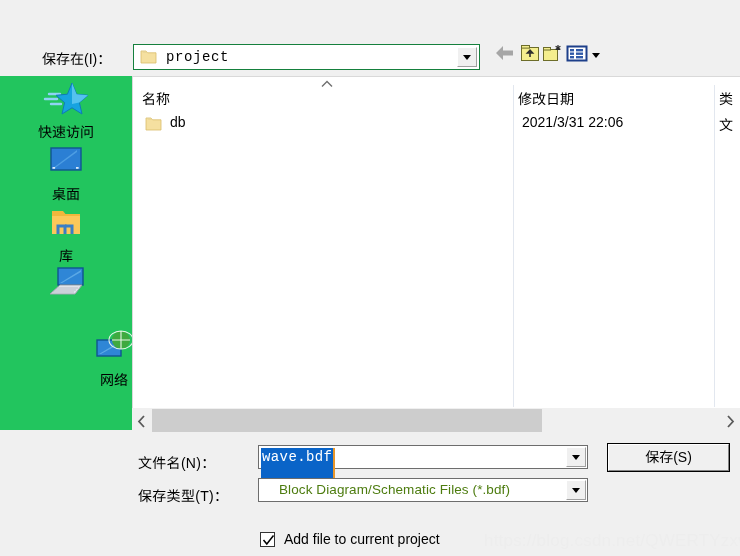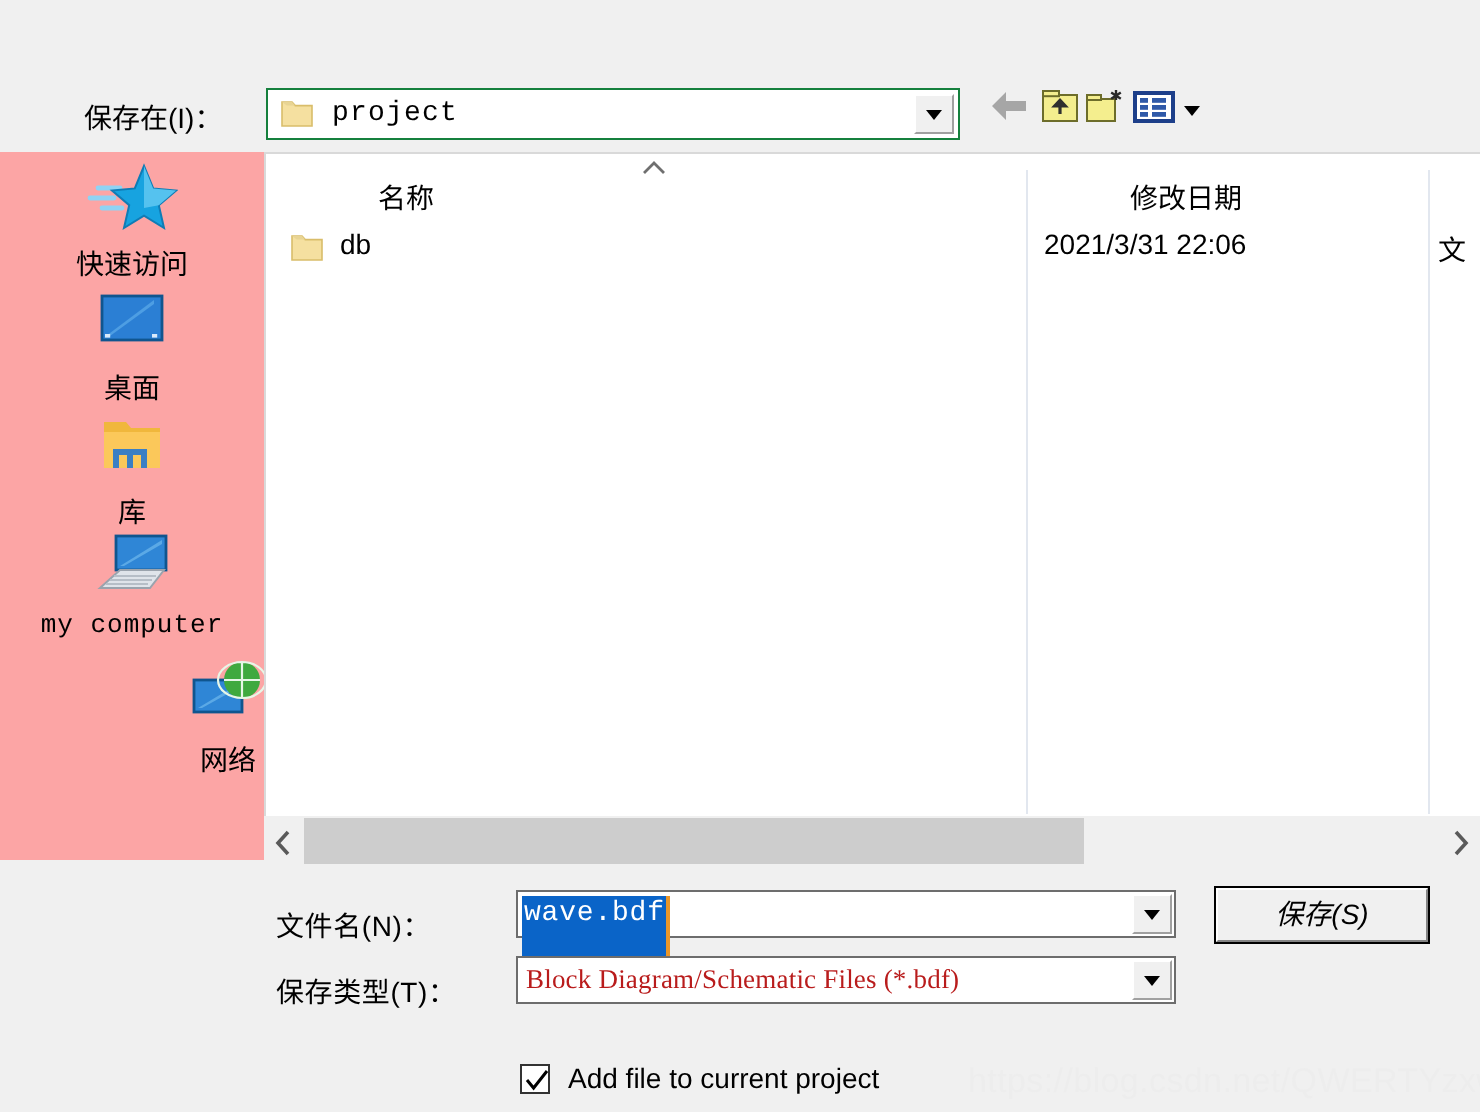--- a/index.html
+++ b/index.html
@@ -99,21 +99,21 @@
   #tool-back  { left: 494px; }
   #tool-up    { left: 520px; }
   #tool-newfolder { left: 542px; }
   #tool-views { left: 566px; width: 40px; }
 
   
   #sidebar {
     position: absolute;
     left: 0; top: 76px;
     width: 132px; height: 354px;
-    background: #fca5a5;
+    background: #22c55e;
   }
   .place {
     position: absolute;
     left: 0;
     width: 132px;
     text-align: center;
     cursor: default;
   }
   .place .place-icon {
     display: block;
@@ -153,21 +153,20 @@
     position: absolute;
     left: 188px; top: 3px;
     width: 12px; height: 8px;
   }
   .col-header {
     position: absolute;
     top: 11px;
     font-size: 14px;
     color: #000;
     cursor: default;
-    margin-left: 47px;
   }
   #col-name { left: 9px; }
   #col-date { left: 385px; }
   #col-type { left: 586px; }
   .col-div {
     position: absolute;
     top: 8px;
     width: 1px; height: 322px;
     background: #e2e7ef;
   }
@@ -265,43 +264,42 @@
     background: #0a64c8;
     color: #ffffff;
     font-family: "Liberation Mono", monospace;
     font-size: 14px;
     letter-spacing: .4px;
     padding: 0 1px;
     border-right: 2px solid #e8962a;
   }
   #filetype-value {
     position: absolute;
-    left: 4px; top: 3px;
-    font-family: Liberation Serif, serif;
+    left: 20px; top: 3px;
+    font-family: Liberation Sans, sans-serif;
     font-size: 13.5px;
-    color: #b91c1c;
+    color: #4d7c0f;
     letter-spacing: .1px;
     white-space: nowrap;
   }
 
   .dlg-button {
     position: absolute;
     left: 608px;
-    width: 106px; height: 27px;
+    width: 121px; height: 27px;
     background: #f0f0f0;
     border: 1px solid #ffffff;
     border-right-color: #848484;
     border-bottom-color: #848484;
     box-sizing: border-box;
     font-size: 14px;
     color: #000;
     text-align: center;
     line-height: 25px;
     cursor: default;
-    font-style: italic;
   }
   #save-button { top: 444px; outline: 1px solid #000; }
   #cancel-button { top: 478px; }
 
   
   #addfile-row {
     position: absolute;
     left: 260px; top: 531px;
     height: 20px;
     cursor: default;
@@ -427,21 +425,20 @@
 
     <div class="place mono" id="place-3">
       <span class="place-icon">
         <svg width="48" height="40" viewBox="0 0 48 40">
           <rect x="16" y="4" width="25" height="17" fill="#2f86d6" stroke="#0f558f" stroke-width="1.4"></rect>
           <path d="M18 19 L39 6 L39 8 L20 19 Z" fill="#66b2ea" opacity=".8"></path>
           <path d="M8 30 L18 21 H40 L33 30 Z" fill="#dfe4ea" stroke="#9aa3ad" stroke-width="1"></path>
           <path d="M11 28 H32 M13 26 H34 M15 24 H36" stroke="#b6bec7" stroke-width="1"></path>
         </svg>
       </span>
-      <span class="place-label">my computer</span>
     </div>
 
     <div class="place" id="place-4">
       <span class="place-icon">
         <svg width="46" height="40" viewBox="0 0 46 40">
           <rect x="6" y="12" width="24" height="16" fill="#2f86d6" stroke="#0f558f" stroke-width="1.4"></rect>
           <path d="M8 26 L28 14 L28 16 L10 26 Z" fill="#66b2ea" opacity=".8"></path>
           <circle cx="30" cy="12" r="9" fill="#3fa93f"></circle>
           <path d="M21 12 h18 M30 3 a12 9 0 0 1 0 18 a12 9 0 0 1 0 -18" fill="none" stroke="#e7f6e7" stroke-width="1.1"></path>
           <path d="M30 3 v18" stroke="#e7f6e7" stroke-width="1.1"></path>

